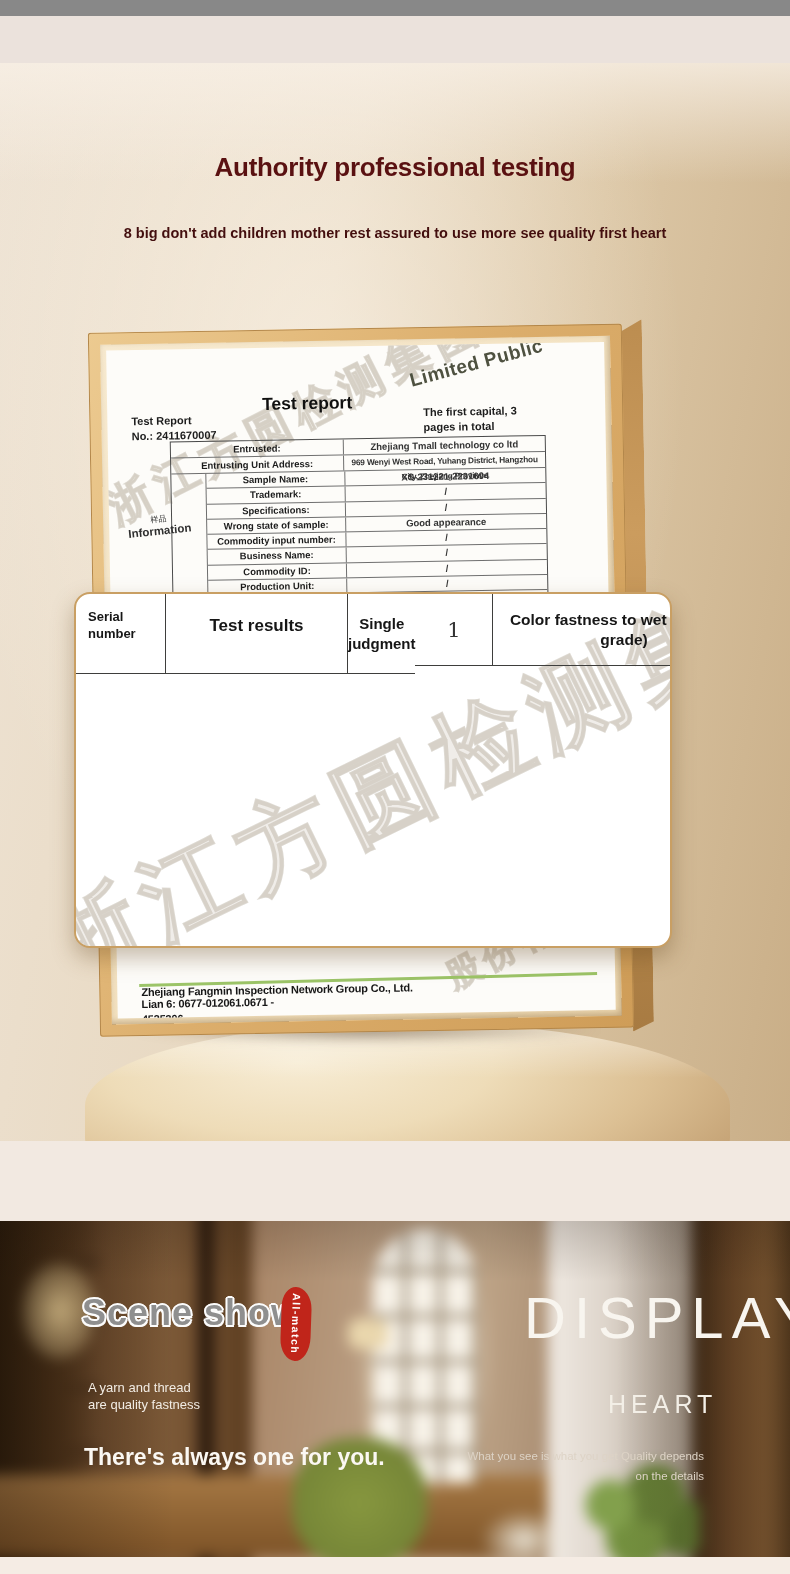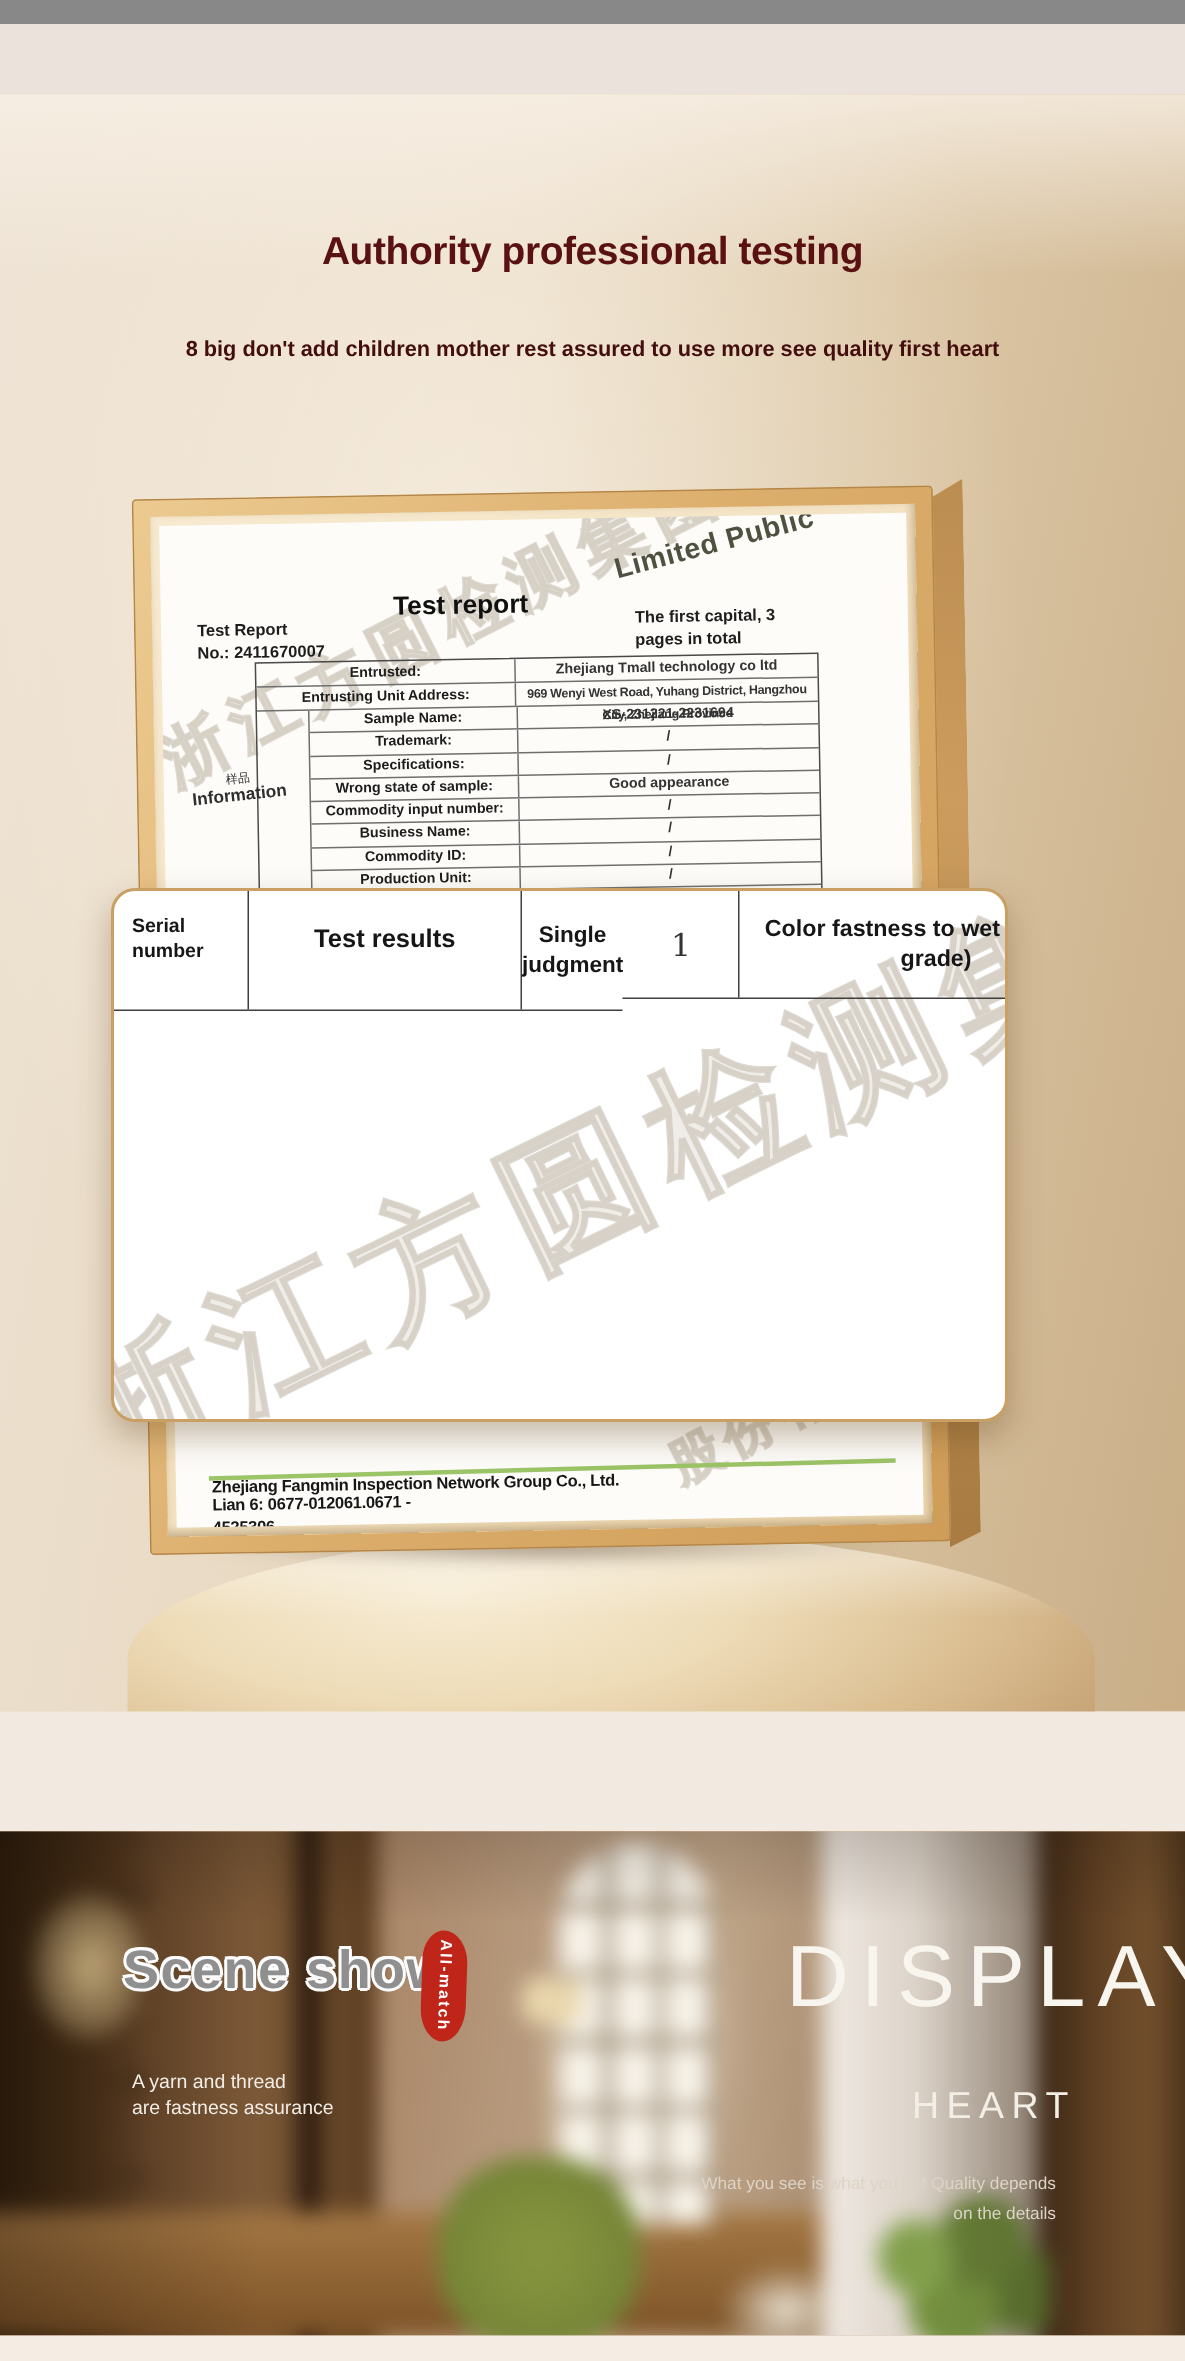--- a/index.html
+++ b/index.html
@@ -352,22 +352,23 @@
     </div>
     <div id="photo-shade"></div>
   </div>
 
   <div id="scene-heading" class="abs">Scene show</div>
   <div id="seal" class="abs">
     <span id="seal-text">All-match</span>
   </div>
   <div id="scene-caption" class="abs">
     <div>A yarn and thread</div>
-    <div>are fastness assurance</div>
-  </div>
+    <div>are quality fastness</div>
+  </div>
+  <div id="scene-tagline" class="abs">There's always one for you.</div>
   <div id="display-word" class="abs">DISPLAY</div>
   <div id="heart-word" class="abs">HEART</div>
   <div id="photo-note" class="abs">
     <div>What you see is what you get Quality depends</div>
     <div>on the details</div>
   </div>
 
   <div id="strip-bottom" class="abs"></div>
 
 </div>

